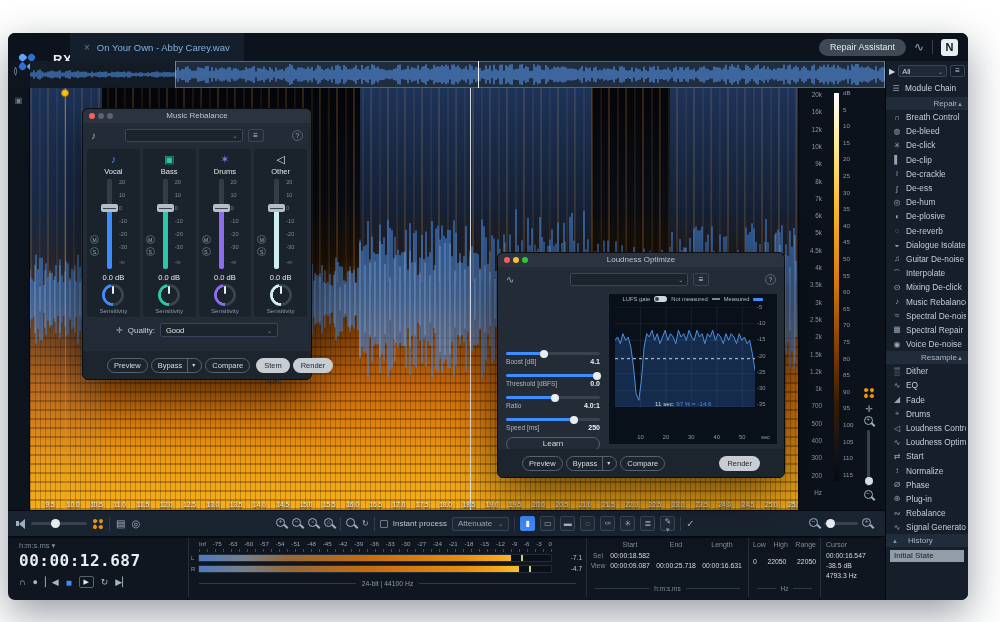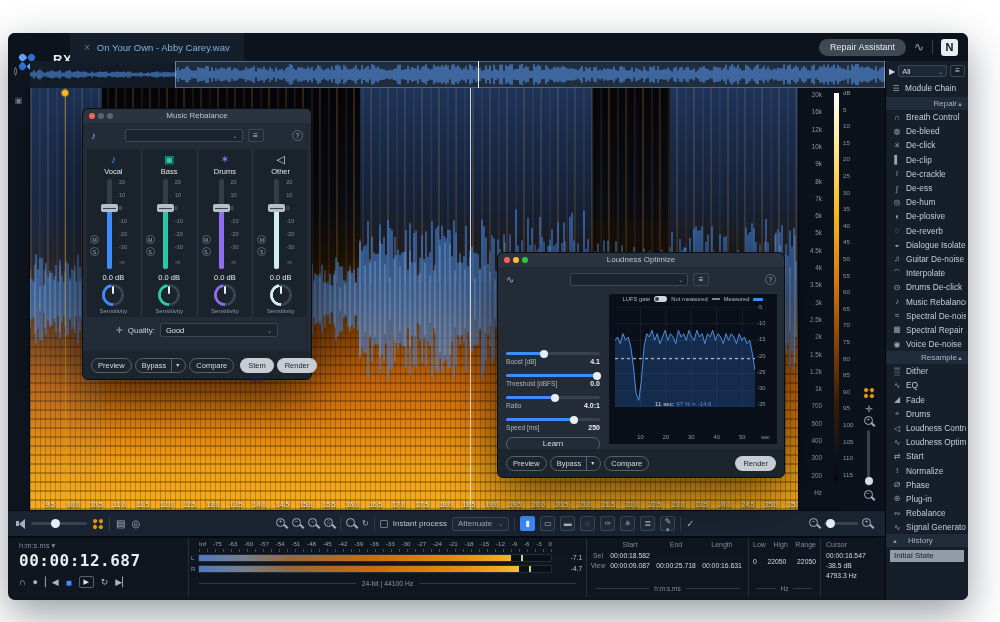--- a/index.html
+++ b/index.html
@@ -137,21 +137,21 @@
 
   
   .dlg{position:absolute;background:#232b36;border-radius:6px;box-shadow:0 16px 50px rgba(0,0,0,.6);border:1px solid #0a0d12}
   .dlg-title{height:14px;position:relative;text-align:center;font-size:8px;color:#b9c4cf;background:#2b333f;border-radius:6px 6px 0 0;line-height:14px}
   .tl{position:absolute;width:6px;height:6px;border-radius:50%;top:4px}
   .dlg-toolbar{height:24px;display:flex;align-items:center;gap:5px;padding:0 8px}
   .dt-icon{color:#9fb0c0;font-size:10px}
   .preset{flex:1;max-width:118px;height:13px;background:#1b232d;border:1px solid #39455a;border-radius:2px;color:#9fb0c0;font-size:7px;display:flex;align-items:center;justify-content:flex-end;padding:0 4px;margin-left:auto}
   .burger2{width:16px;height:13px;border:1px solid #39455a;border-radius:2px;color:#cdd6e0;font-size:8px;text-align:center;line-height:11px}
   .help{width:11px;height:11px;border:1px solid #5a6775;border-radius:50%;color:#9fb0c0;font-size:7px;text-align:center;line-height:10px;margin-left:auto}
-  .dlg-footer{position:absolute;left:0;right:0;bottom:0;height:28px;background:#1c242e;border-radius:0 0 6px 6px;display:flex;align-items:center;gap:3px;padding:0 8px}
+  .dlg-footer{position:absolute;left:0;right:0;bottom:0;height:28px;background:#1c242e;border-radius:0 0 6px 6px;display:flex;align-items:center;gap:3px;padding:0 24px}
   .btn-o{border:1px solid #55626f;border-radius:9px;color:#d3dbe4;font-size:7.5px;padding:0 6px;height:15px;line-height:13px;background:transparent;display:inline-flex;align-items:center}
   .btn-o .sp{border-left:1px solid #55626f;margin-left:5px;padding-left:4px;font-size:6px}
   .btn-f{background:#c7cdd3;color:#1c242e;border-radius:9px;font-size:7.5px;padding:0 8px;height:15px;line-height:15px;border:none}
   .spacer{flex:1}
 
   
   #dlg-rebalance{left:82px;top:108px;width:230px;height:272px}
   #channels{position:absolute;left:4px;top:40px;right:4px;display:flex;gap:3px}
   .ch-card{flex:1;height:168px;background:#1a222c;border-radius:3px;position:relative;text-align:center}
   .ch-icon{position:absolute;left:0;right:0;top:4px;font-size:11px}
@@ -1385,21 +1385,21 @@
         <div class="rp-item">
           <span class="rp-ico">♫</span>
           <span class="rp-lab">Guitar De-noise</span>
         </div>
         <div class="rp-item">
           <span class="rp-ico">⌒</span>
           <span class="rp-lab">Interpolate</span>
         </div>
         <div class="rp-item">
           <span class="rp-ico">ʘ</span>
-          <span class="rp-lab">Drums De-click</span>
+          <span class="rp-lab">Mixing De-click</span>
         </div>
         <div class="rp-item">
           <span class="rp-ico">♪</span>
           <span class="rp-lab">Music Rebalance</span>
         </div>
         <div class="rp-item">
           <span class="rp-ico">≈</span>
           <span class="rp-lab">Spectral De-noise</span>
         </div>
         <div class="rp-item">

